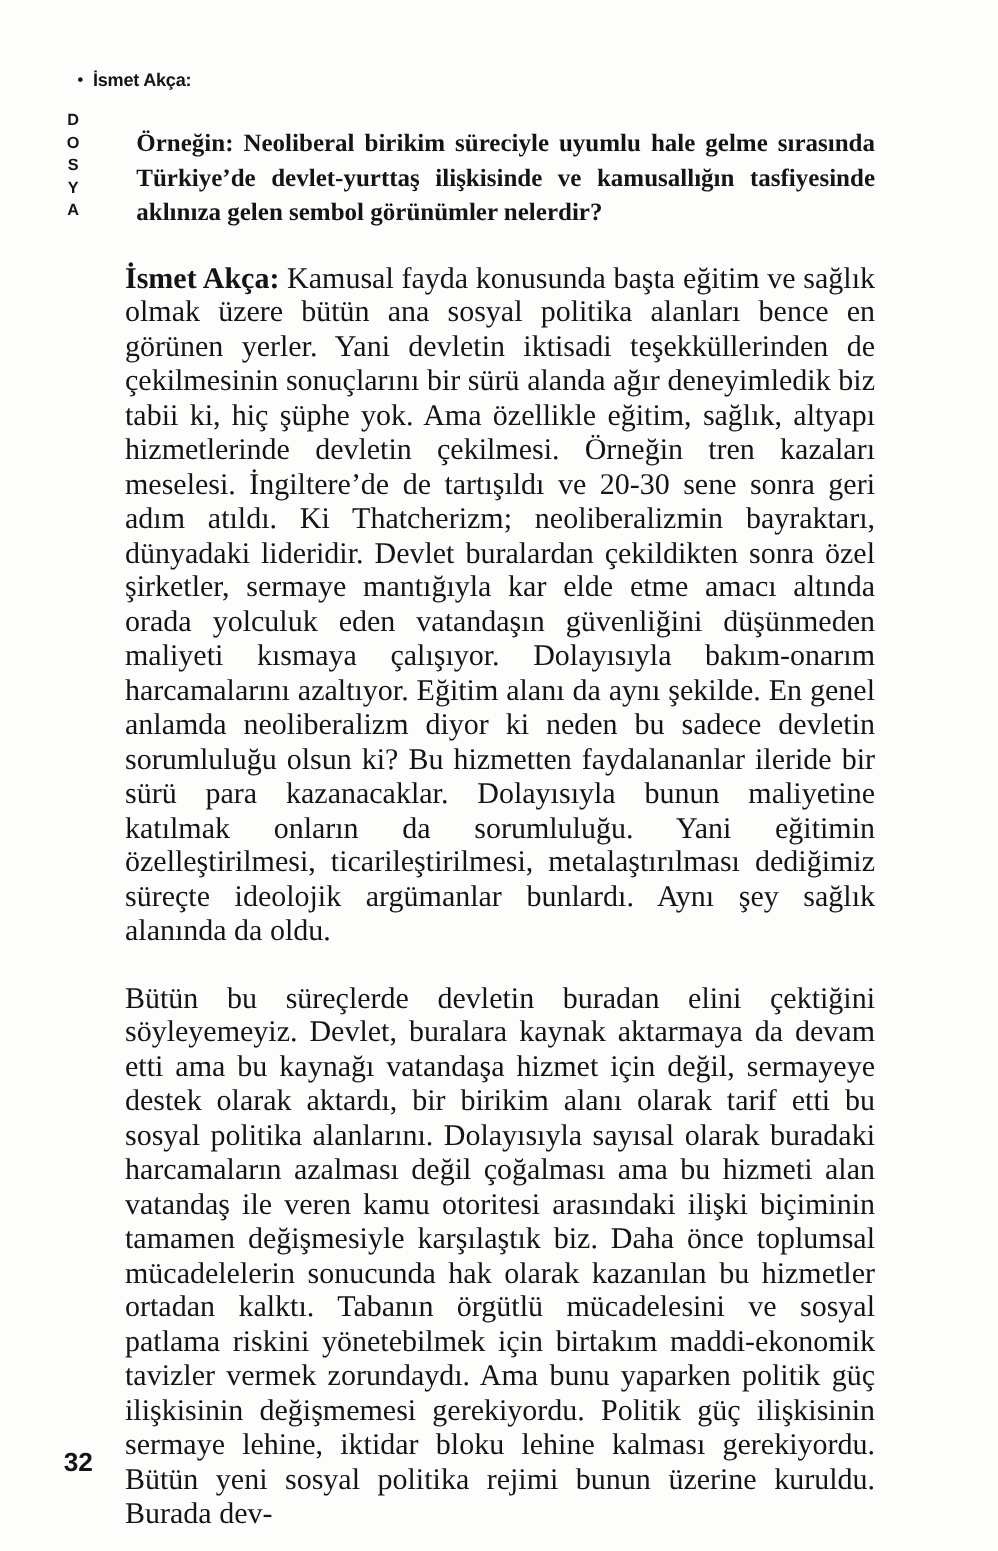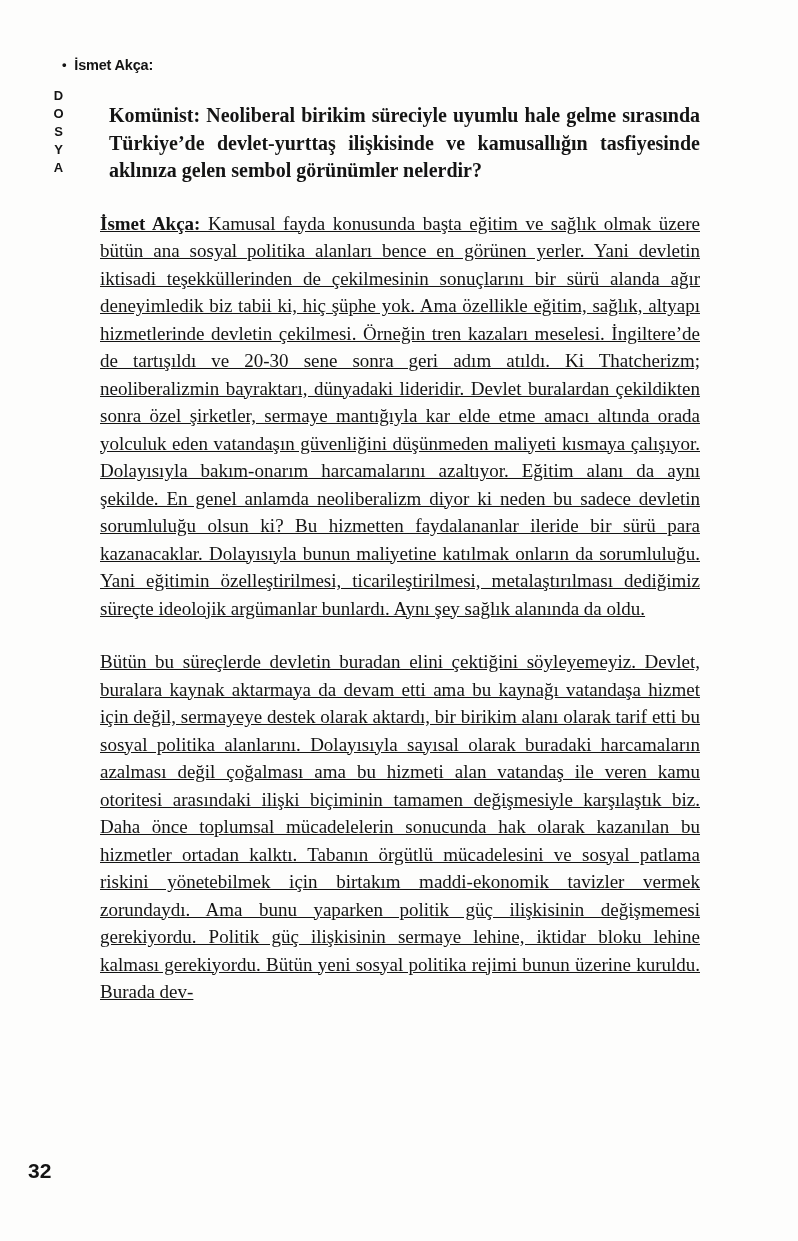--- a/index.html
+++ b/index.html
@@ -62,34 +62,33 @@
   }
   .question-para {
     font-size: 20px;
     line-height: 27.5px;
     font-weight: 700;
     text-align: justify;
     margin: 0 0 25px 0;
     padding-left: 9px;
   }
   .body-para {
-    font-size: 19px;
+    font-size: 24px;
     line-height: 27.5px;
     text-align: justify;
     margin: 0 0 26px 0;
-    text-decoration: underline;
   }
   .body-para .speaker-lead {
     font-weight: 700;
   }
 
   
   .page-number {
     position: absolute;
-    left: 28px;
+    left: 51px;
     bottom: 58px;
     font-family: "Liberation Sans", sans-serif;
     font-weight: 700;
     font-size: 21px;
   }
 </style>
 </head>
 <body>
 
 <div class="page-root">
@@ -97,21 +96,21 @@
   <header class="page-header">
     <span class="bullet">•</span>
     <span class="header-author">İsmet Akça:</span>
   </header>
 
   <div class="dosya-label">DOSYA</div>
 
   <main class="content">
 
     <p class="question-para">
-      <span class="question-lead">Komünist: </span><span>Neoliberal birikim süreciyle uyumlu hale gelme sırasında Türkiye’de devlet-yurttaş ilişkisinde ve kamusallığın tasfiyesinde aklınıza gelen sembol görünümler nelerdir?</span>
+      <span class="question-lead">Örneğin: </span><span>Neoliberal birikim süreciyle uyumlu hale gelme sırasında Türkiye’de devlet-yurttaş ilişkisinde ve kamusallığın tasfiyesinde aklınıza gelen sembol görünümler nelerdir?</span>
     </p>
 
     <p class="body-para">
       <strong class="speaker-lead">İsmet Akça: </strong><span>Kamusal fayda konusunda başta eğitim ve sağlık olmak üzere bütün ana sosyal politika alanları bence en görünen yerler. Yani devletin iktisadi teşekküllerinden de çekilmesinin sonuçlarını bir sürü alanda ağır deneyimledik biz tabii ki, hiç şüphe yok. Ama özellikle eğitim, sağlık, altyapı hizmetlerinde devletin çekilmesi. Örneğin tren kazaları meselesi. İngiltere’de de tartışıldı ve 20-30 sene sonra geri adım atıldı. Ki Thatcherizm; neoliberalizmin bayraktarı, dünyadaki lideridir. Devlet buralardan çekildikten sonra özel şirketler, sermaye mantığıyla kar elde etme amacı altında orada yolculuk eden vatandaşın güvenliğini düşünmeden maliyeti kısmaya çalışıyor. Dolayısıyla bakım-onarım harcamalarını azaltıyor. Eğitim alanı da aynı şekilde. En genel anlamda neoliberalizm diyor ki neden bu sadece devletin sorumluluğu olsun ki? Bu hizmetten faydalananlar ileride bir sürü para kazanacaklar. Dolayısıyla bunun maliyetine katılmak onların da sorumluluğu. Yani eğitimin özelleştirilmesi, ticarileştirilmesi, metalaştırılması dediğimiz süreçte ideolojik argümanlar bunlardı. Aynı şey sağlık alanında da oldu.</span>
     </p>
 
     <p class="body-para">
       <strong class="speaker-lead"></strong><span>Bütün bu süreçlerde devletin buradan elini çektiğini söyleyemeyiz. Devlet, buralara kaynak aktarmaya da devam etti ama bu kaynağı vatandaşa hizmet için değil, sermayeye destek olarak aktardı, bir birikim alanı olarak tarif etti bu sosyal politika alanlarını. Dolayısıyla sayısal olarak buradaki harcamaların azalması değil çoğalması ama bu hizmeti alan vatandaş ile veren kamu otoritesi arasındaki ilişki biçiminin tamamen değişmesiyle karşılaştık biz. Daha önce toplumsal mücadelelerin sonucunda hak olarak kazanılan bu hizmetler ortadan kalktı. Tabanın örgütlü mücadelesini ve sosyal patlama riskini yönetebilmek için birtakım maddi-ekonomik tavizler vermek zorundaydı. Ama bunu yaparken politik güç ilişkisinin değişmemesi gerekiyordu. Politik güç ilişkisinin sermaye lehine, iktidar bloku lehine kalması gerekiyordu. Bütün yeni sosyal politika rejimi bunun üzerine kuruldu. Burada dev-</span>
     </p>
 

